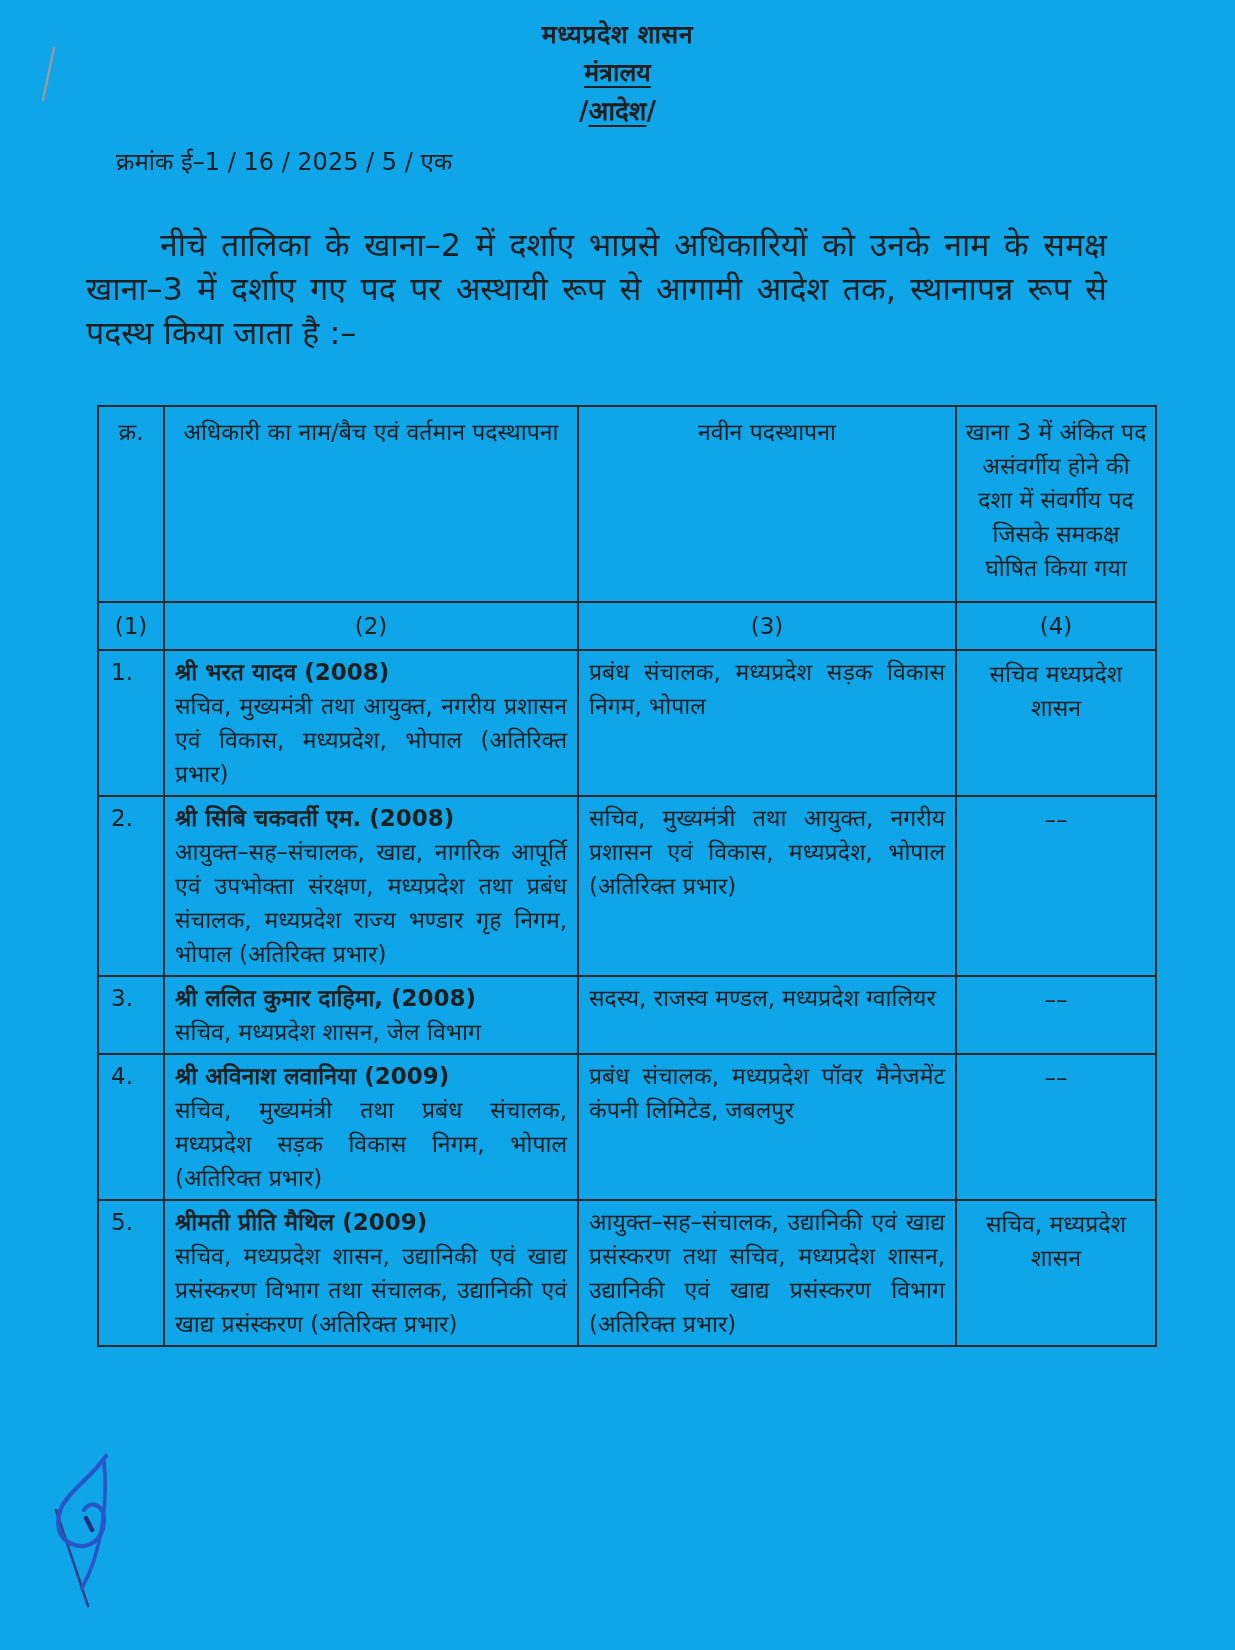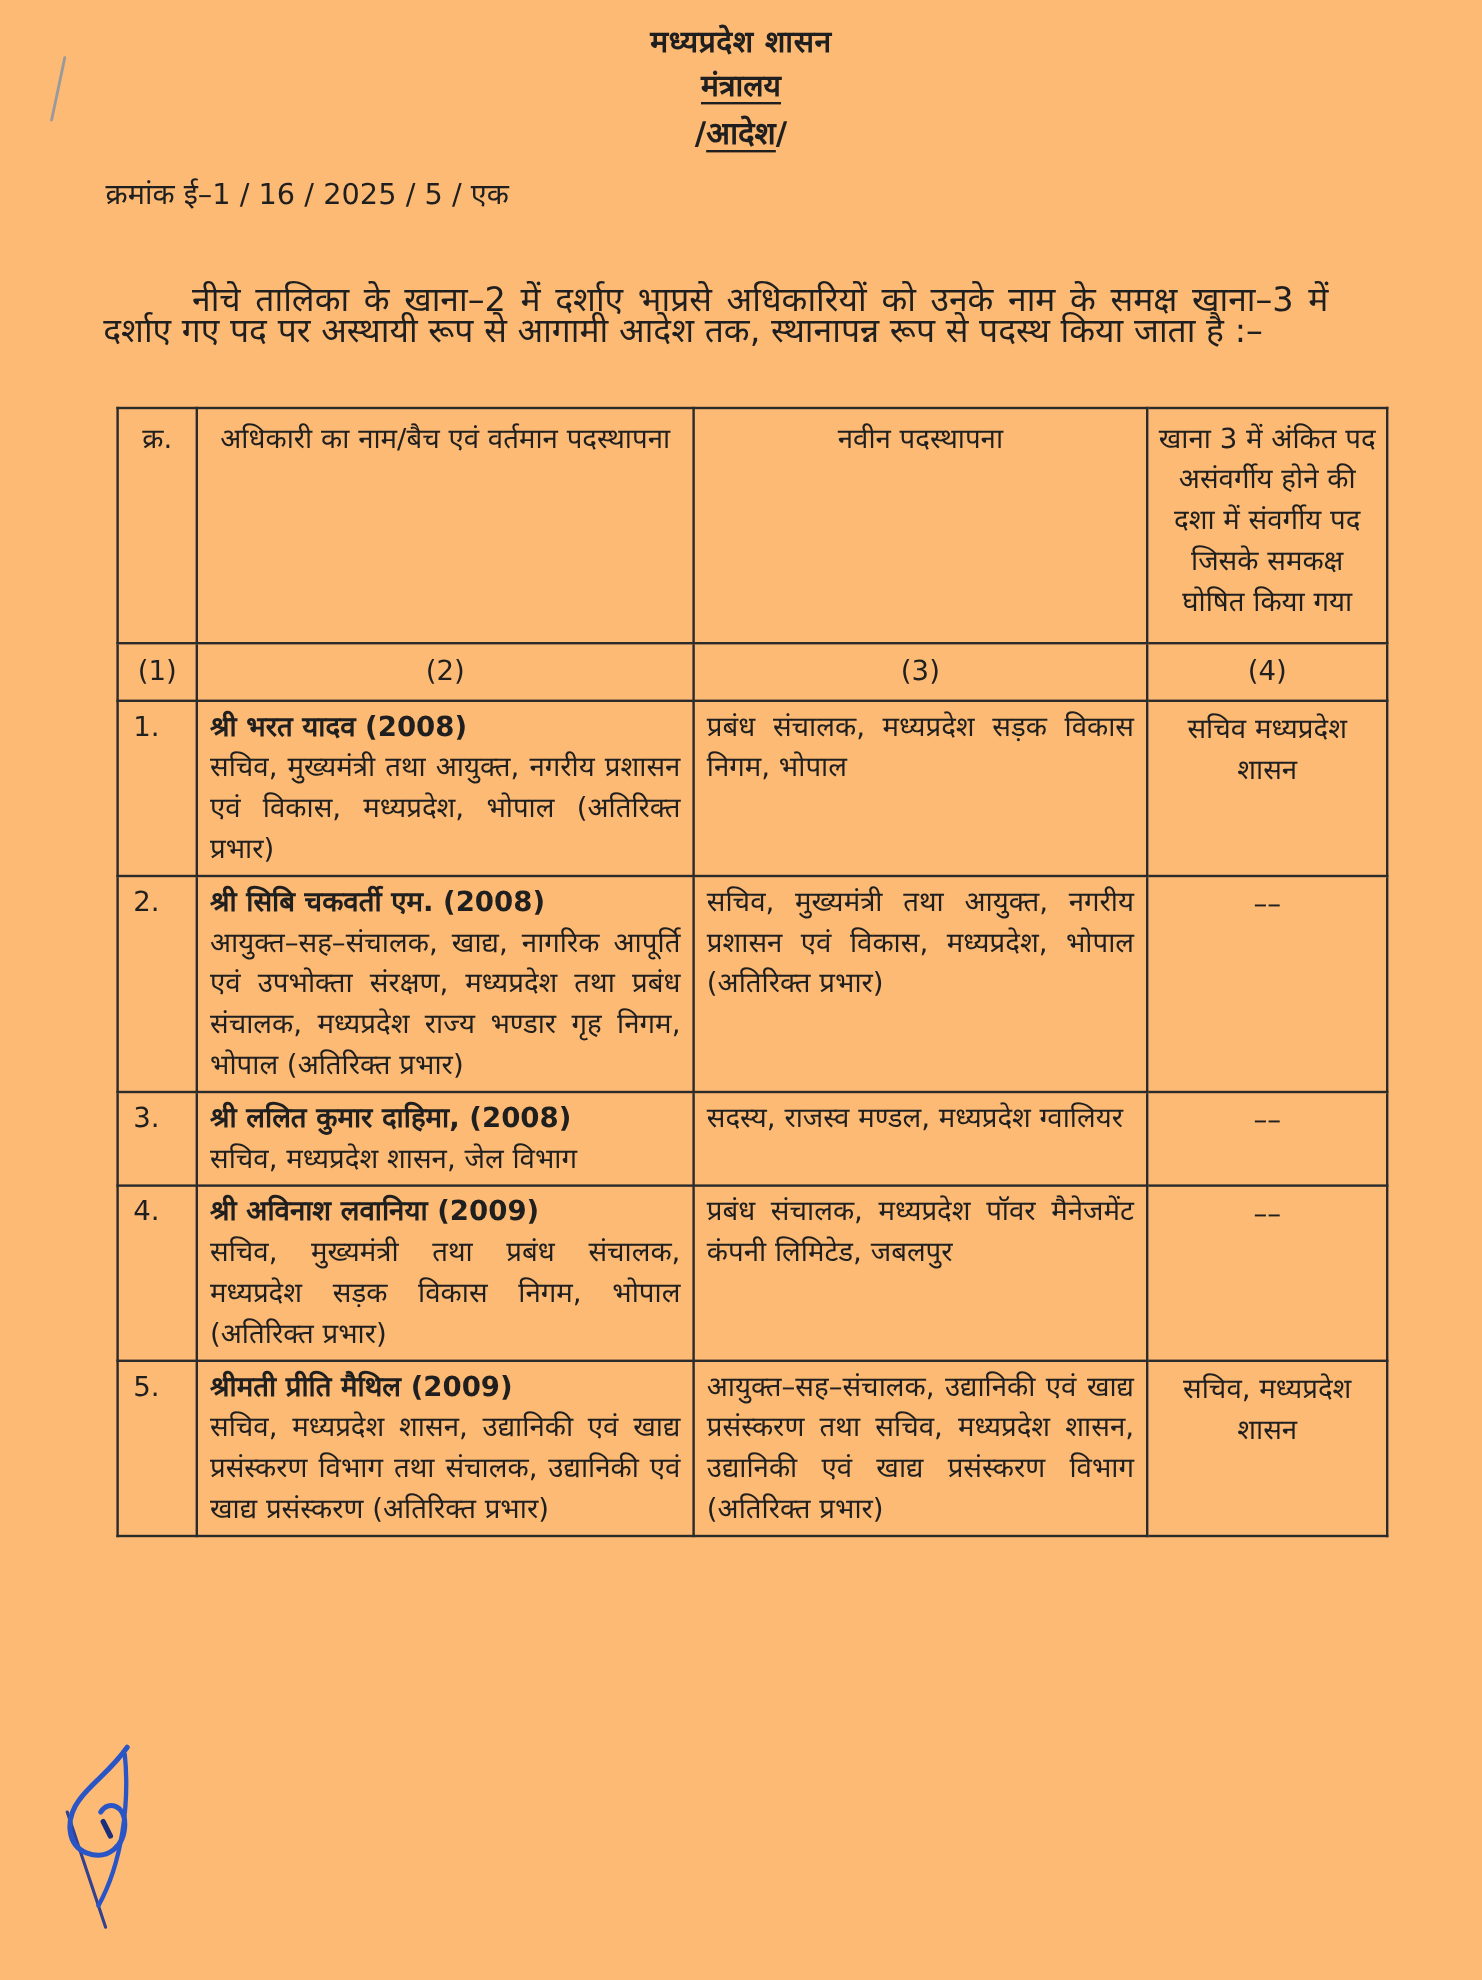--- a/index.html
+++ b/index.html
@@ -2,41 +2,41 @@
 <html><head>
 <meta charset="utf-8">
 <style>
   * { margin: 0; padding: 0; box-sizing: border-box; }
   html, body { background: #e8e8e8; }
   .page {
     position: relative;
     width: 1235px;
     height: 1650px;
     margin: 0 auto;
-    background: #fdba74;
+    background: #0ea5e9;
     color: #1f1f1f;
     font-family: "DejaVu Sans", "Liberation Sans", sans-serif;
     overflow: hidden;
   }
   
   .doc-header { text-align: center; padding-top: 16px; }
   .gov-line { font-size: 25px; font-weight: bold; line-height: 38px; letter-spacing: 0.5px; }
   .office-line { font-size: 25px; font-weight: bold; line-height: 38px; font-family: Liberation Serif, serif; }
   .u { text-decoration: underline; text-underline-offset: 5px; text-decoration-thickness: 2px; }
   .order-line { font-size: 26px; font-weight: bold; }
   .ref-row {
     display: flex; justify-content: space-between;
-    padding: 16px 168px 0 88px;
+    padding: 16px 168px 0 116px;
     font-size: 24px;
   }
   
   .intro {
-    margin: 60px 128px 0 86px;
-    font-size: 28px;
-    line-height: 26px;
+    margin: 46px 128px 0 86px;
+    font-size: 32px;
+    line-height: 44px;
     text-align: justify;
     text-indent: 74px;
   }
   
   table.order-table {
     border-collapse: collapse;
     table-layout: fixed;
     margin: 50px 0 16px 97px;
     width: 1058px;
     font-size: 23px;

